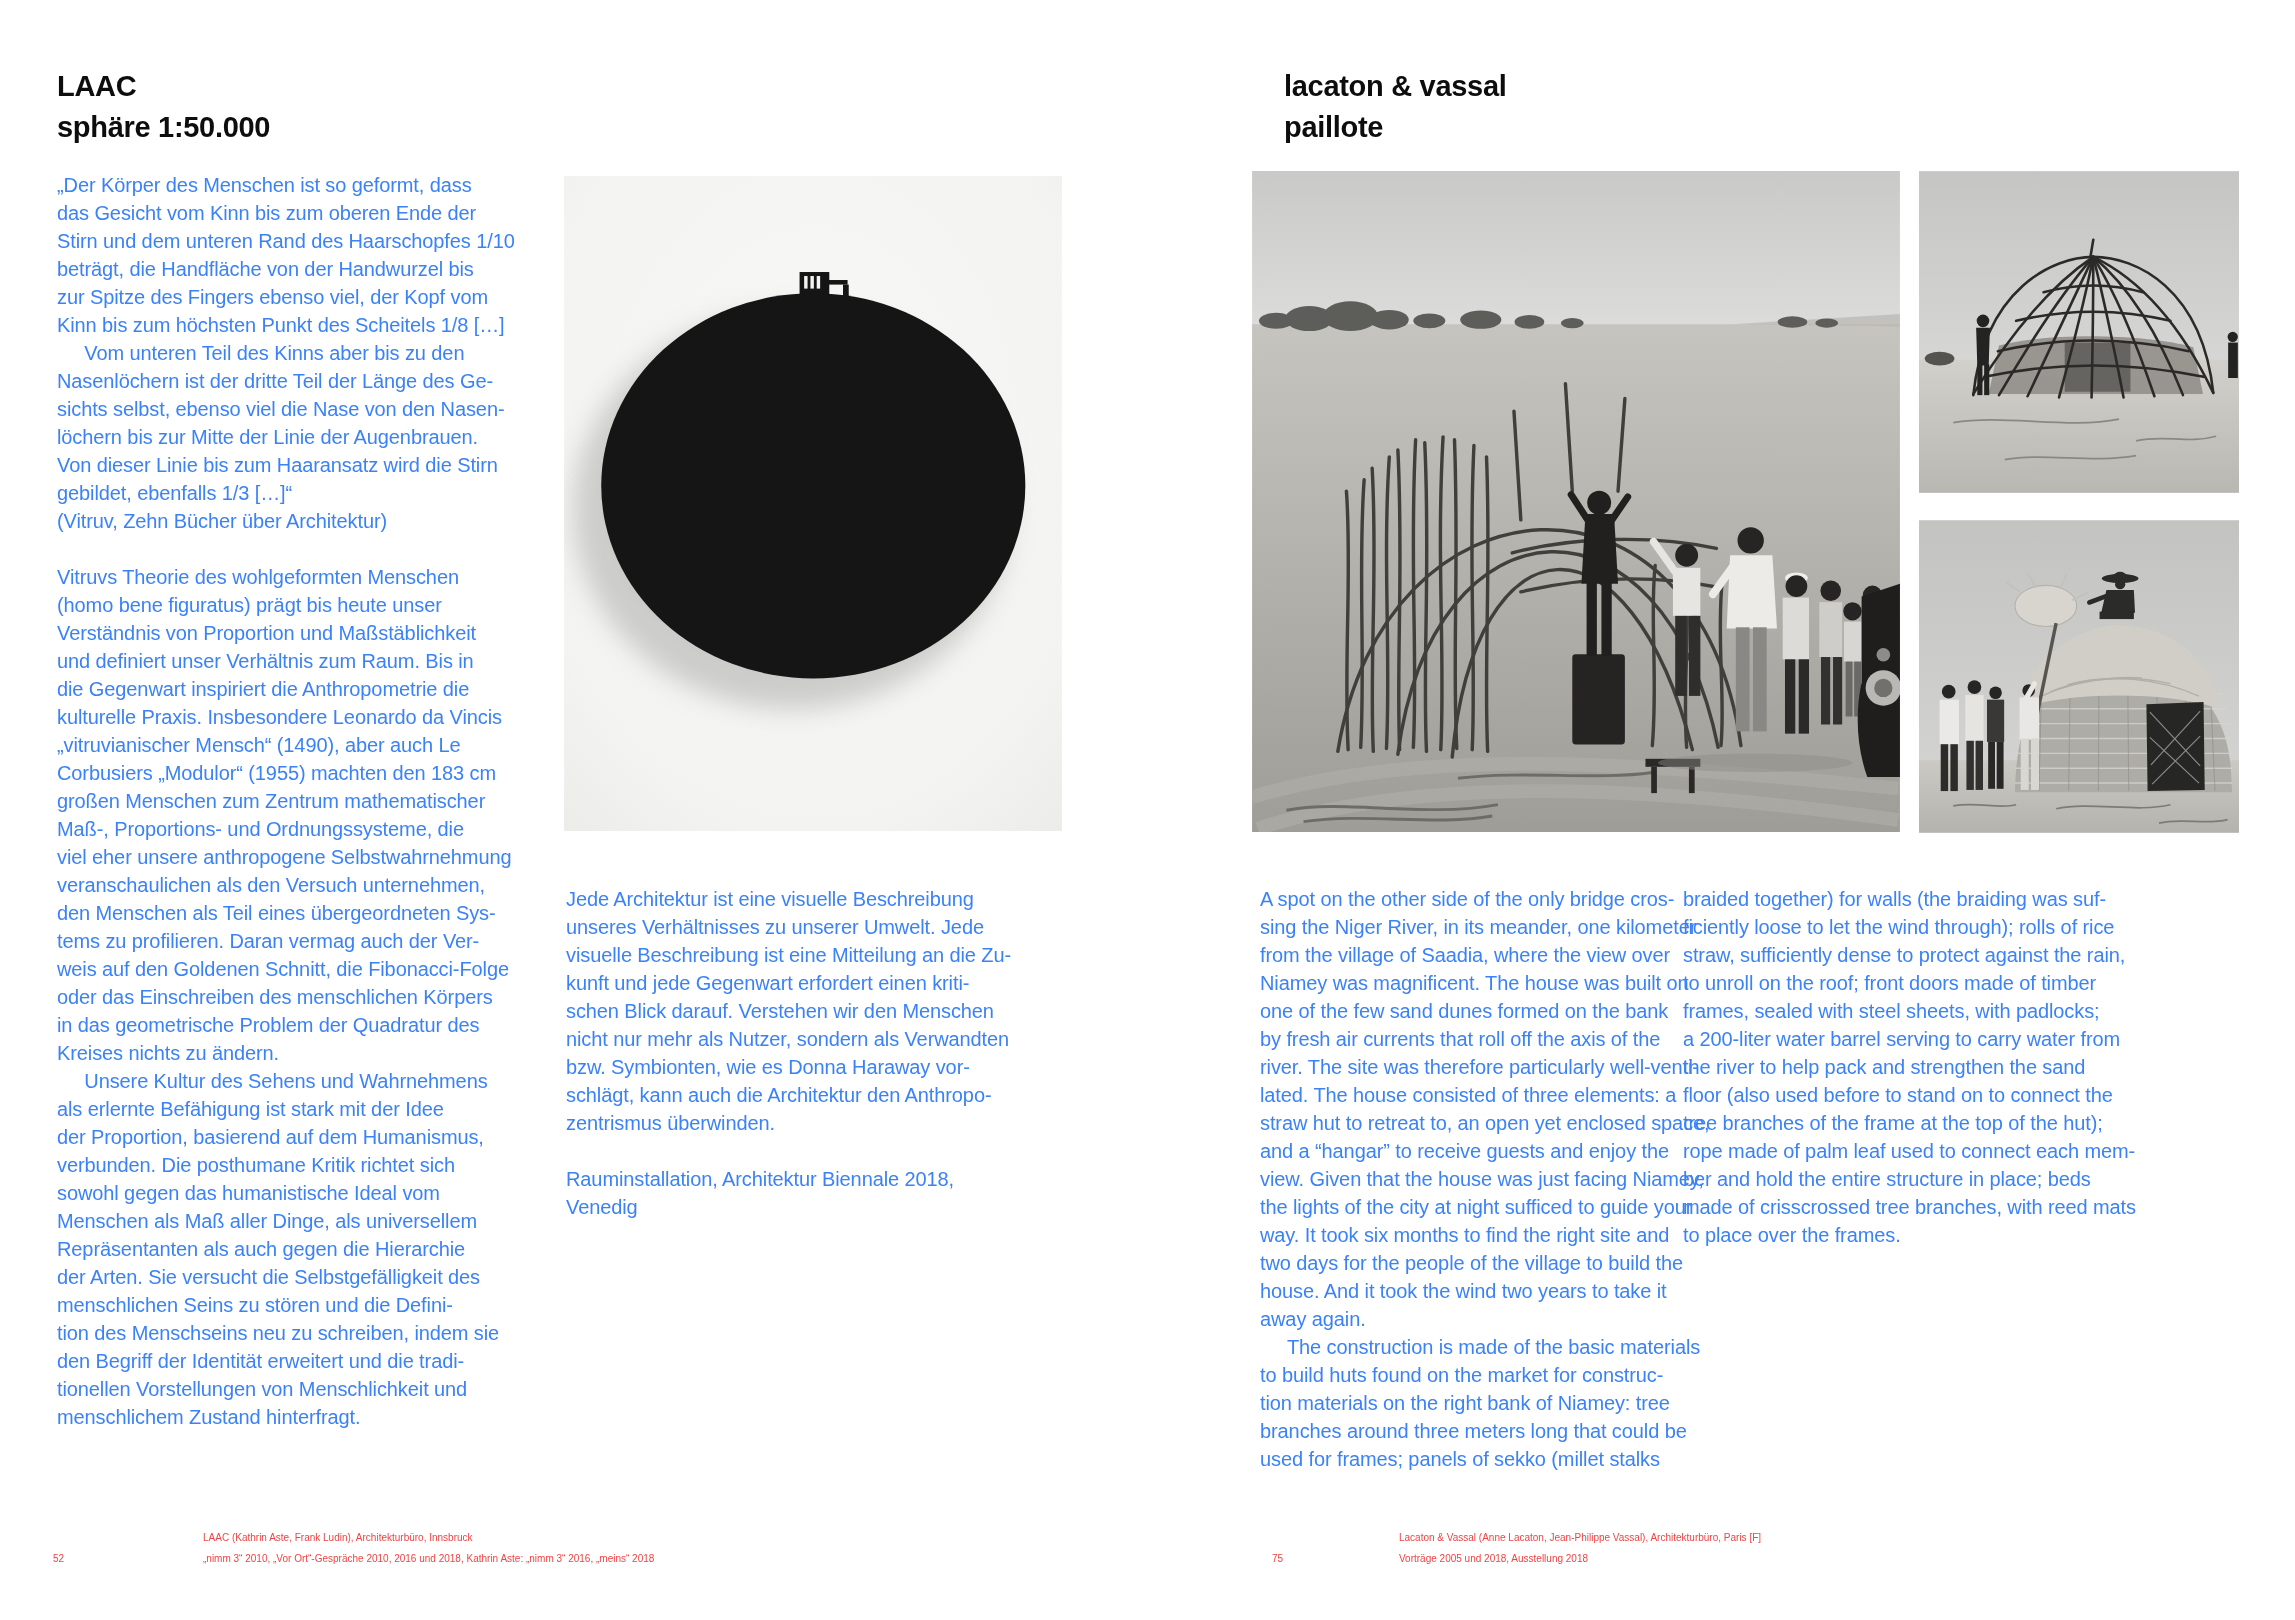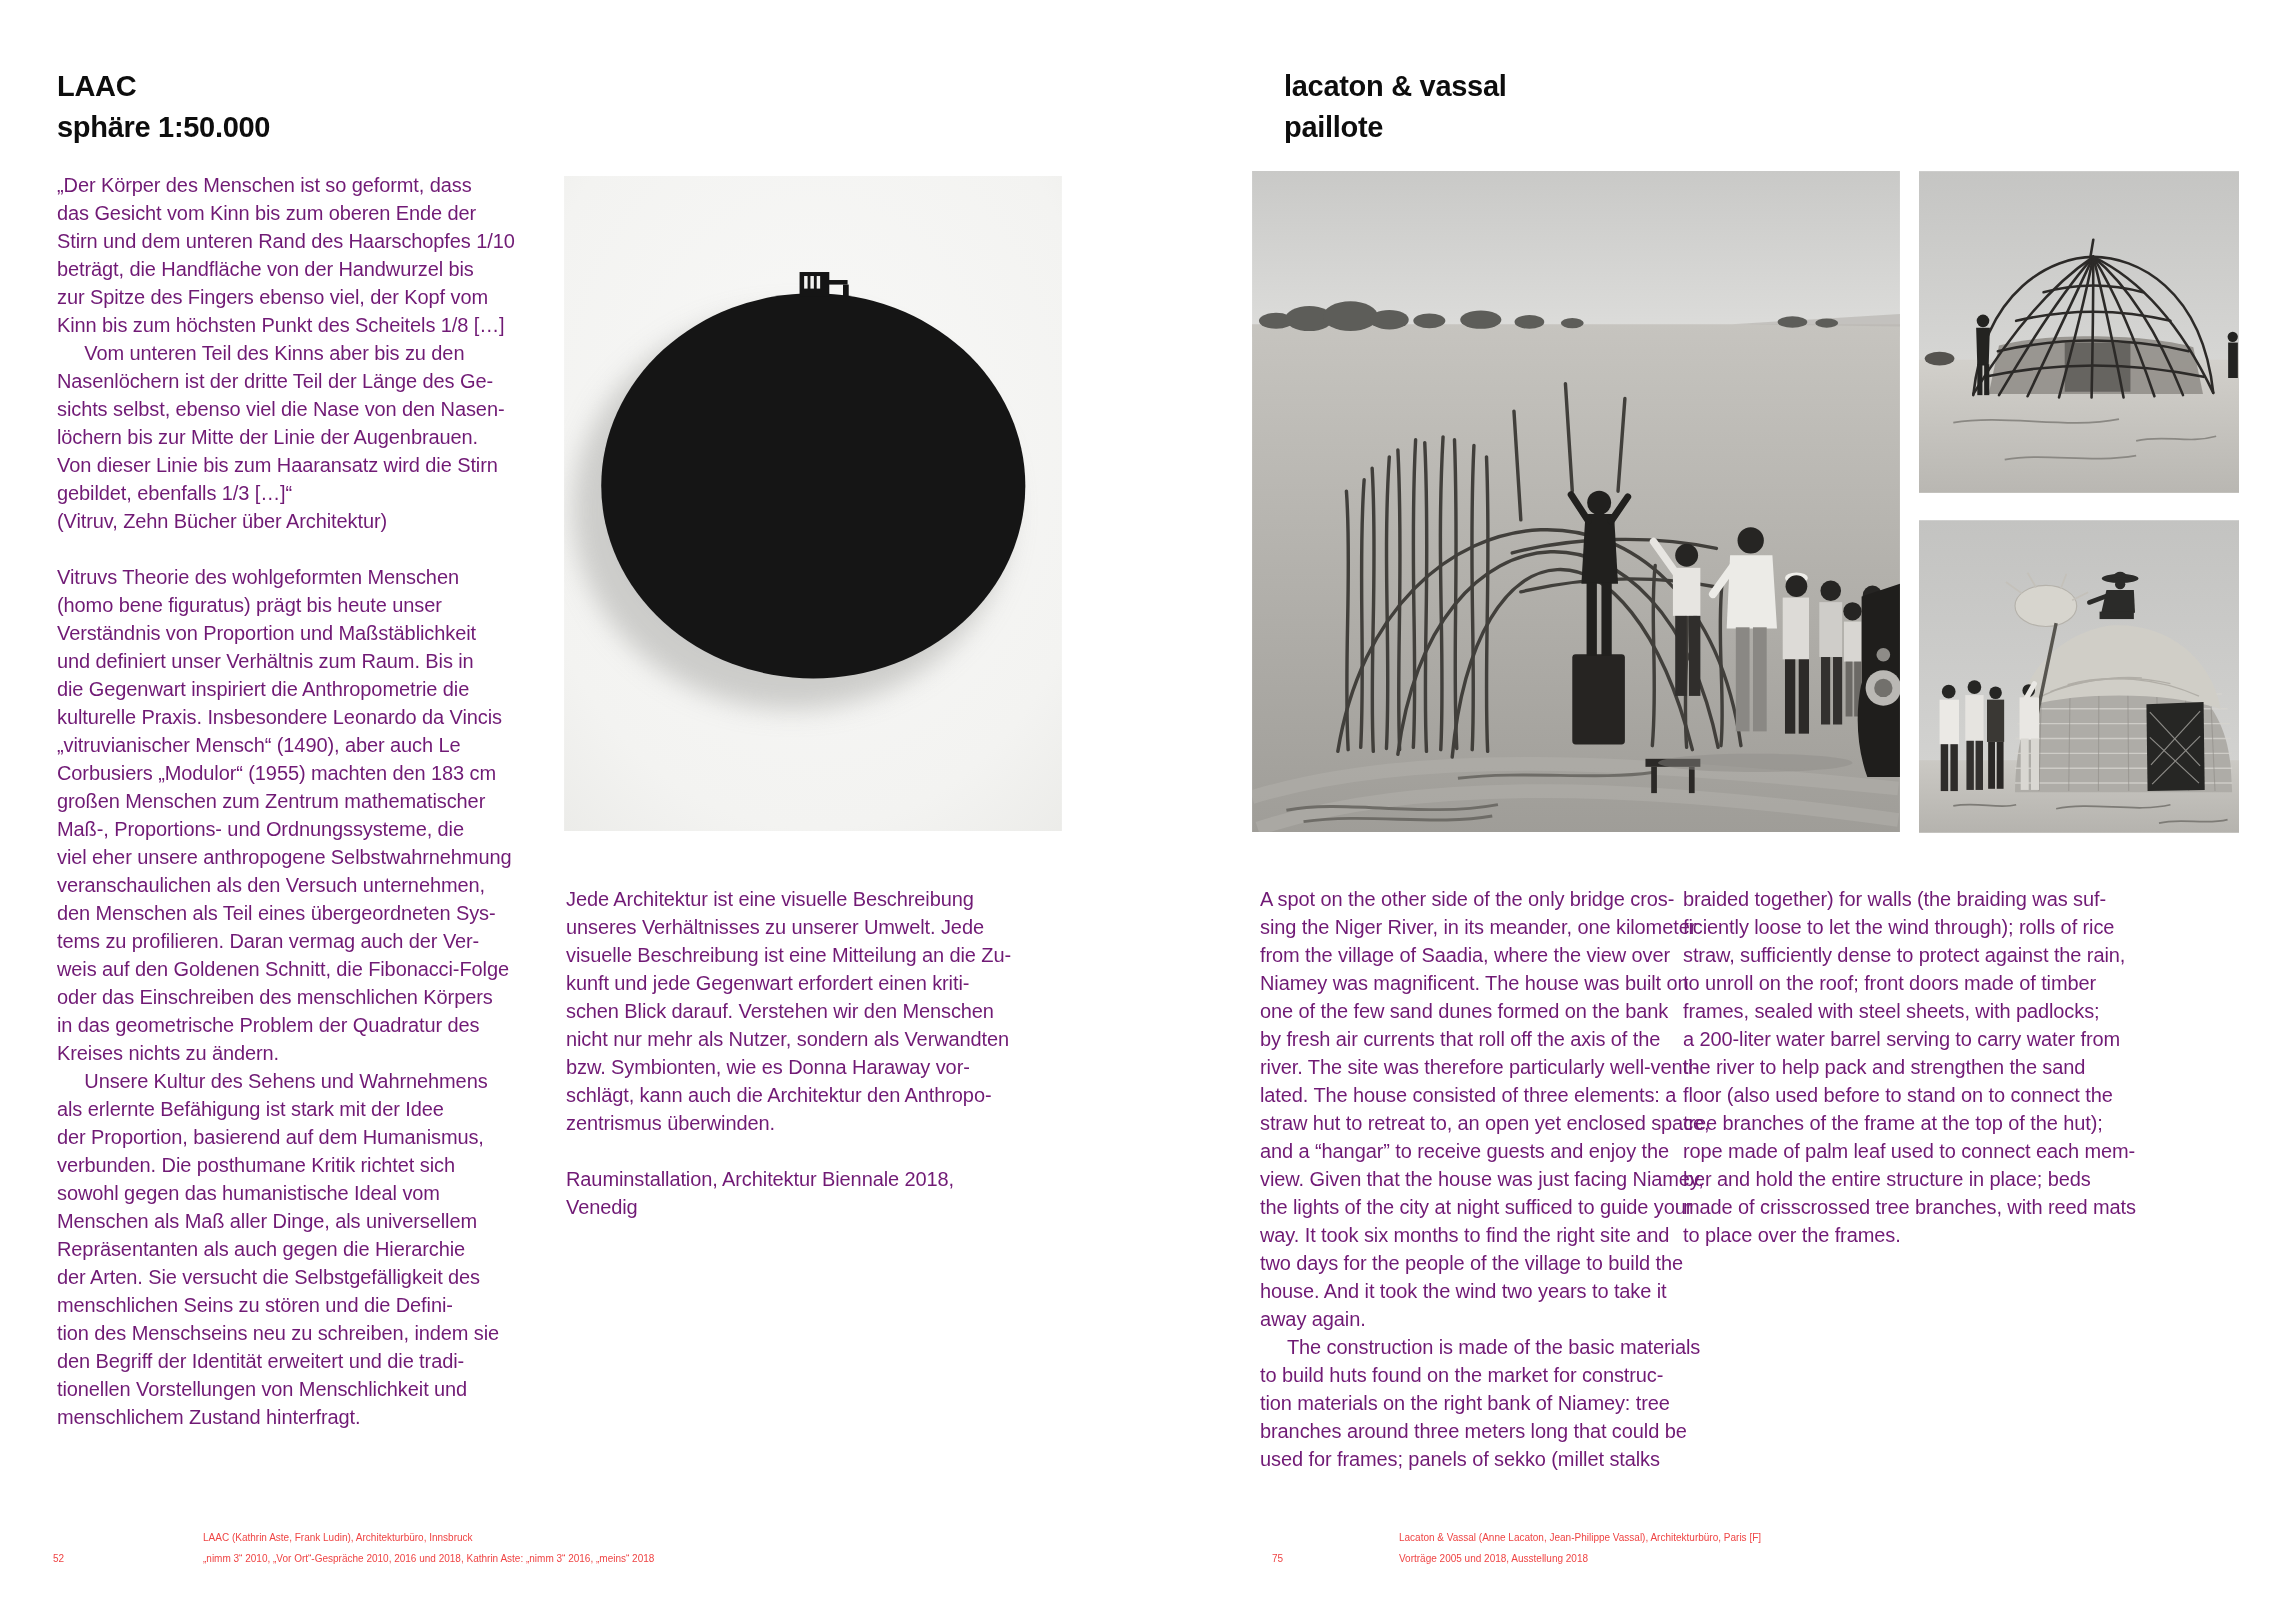--- a/index.html
+++ b/index.html
@@ -2,21 +2,21 @@
 <html style="font-size:9.1px"><head>
 <meta charset="utf-8">
 <style>
   html,body{margin:0;padding:0;background:#ffffff;}
   #canvas{
     position:relative;width:2295px;height:1620px;background:#ffffff;
     font-family:"Liberation Sans",sans-serif;color:#1b1b1b;overflow:hidden;
   }
   .abs{position:absolute;}
   .title{font-size:29px;line-height:41px;font-weight:700;white-space:pre;letter-spacing:-0.3px;color:#0d0d0d;}
-  .txt{font-size:20px;line-height:28px;white-space:pre;letter-spacing:-0.1px;color:#701a75;}
+  .txt{font-size:20px;line-height:28px;white-space:pre;letter-spacing:-0.1px;color:#3b82f6;}
   .caption{font-size:10px;line-height:21px;white-space:pre;color:#ef4444;}
   figure{margin:0;padding:0;}
   svg{display:block;}
 </style>
 </head>
 <body>
 
 <div id="canvas">
 
   <section>

